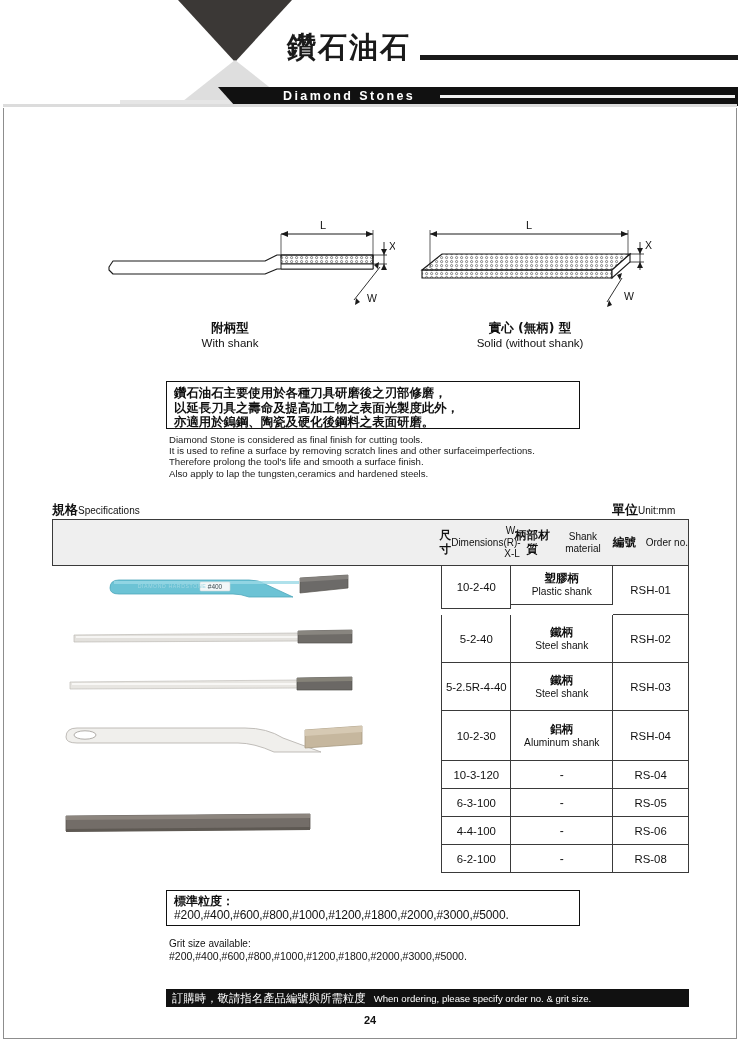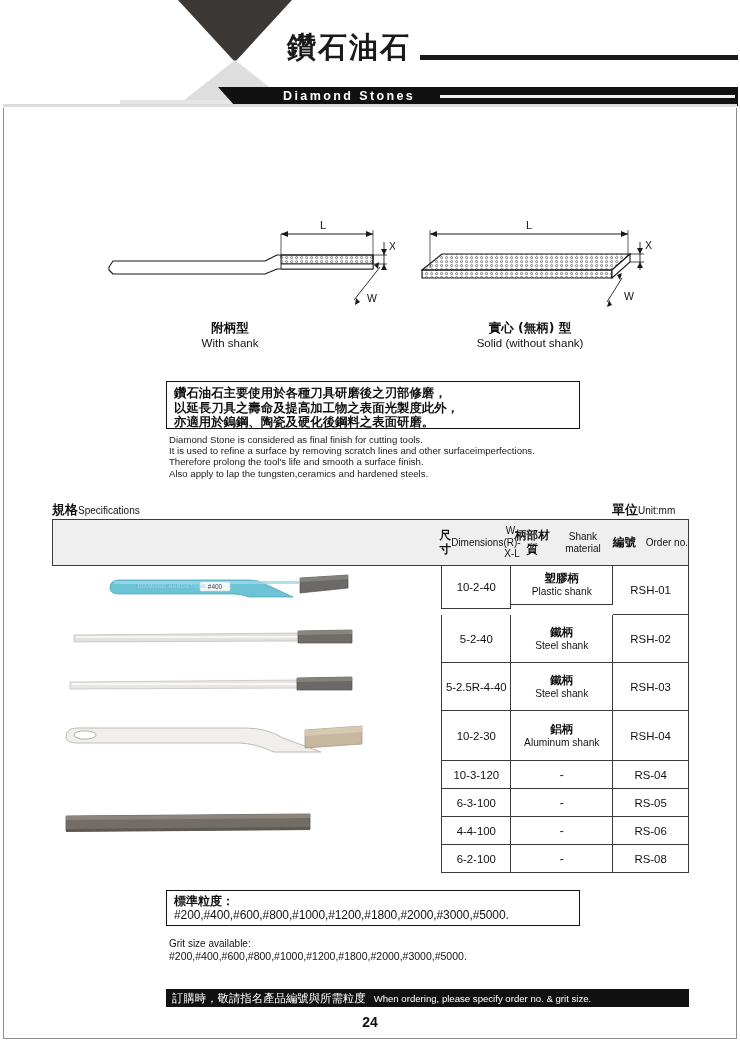--- a/index.html
+++ b/index.html
@@ -132,21 +132,21 @@
 
   
   .footbar{
     position:absolute;left:166px;top:989px;width:523px;height:18px;background:#111111;
     display:flex;align-items:center;padding-left:6px;box-sizing:border-box;
   }
   .footbar .cn{font-size:11.4px;font-weight:normal;font-family:"DejaVu Sans","Liberation Sans",sans-serif;color:#fff;white-space:nowrap;}
   .footbar .en{font-size:9.6px;color:#fff;white-space:nowrap;margin-left:8px;}
   .pagenum{
     position:absolute;left:0;top:1014px;width:740px;text-align:center;
-    font-size:14px;color:#111;font-weight:bold;
+    font-size:11px;color:#111;font-weight:bold;
   }
 </style>
 </head>
 <body>
 
 <div class="page">
 
   <div class="header">
     <div class="tri-dark"></div>
     <div class="tri-light"></div>

